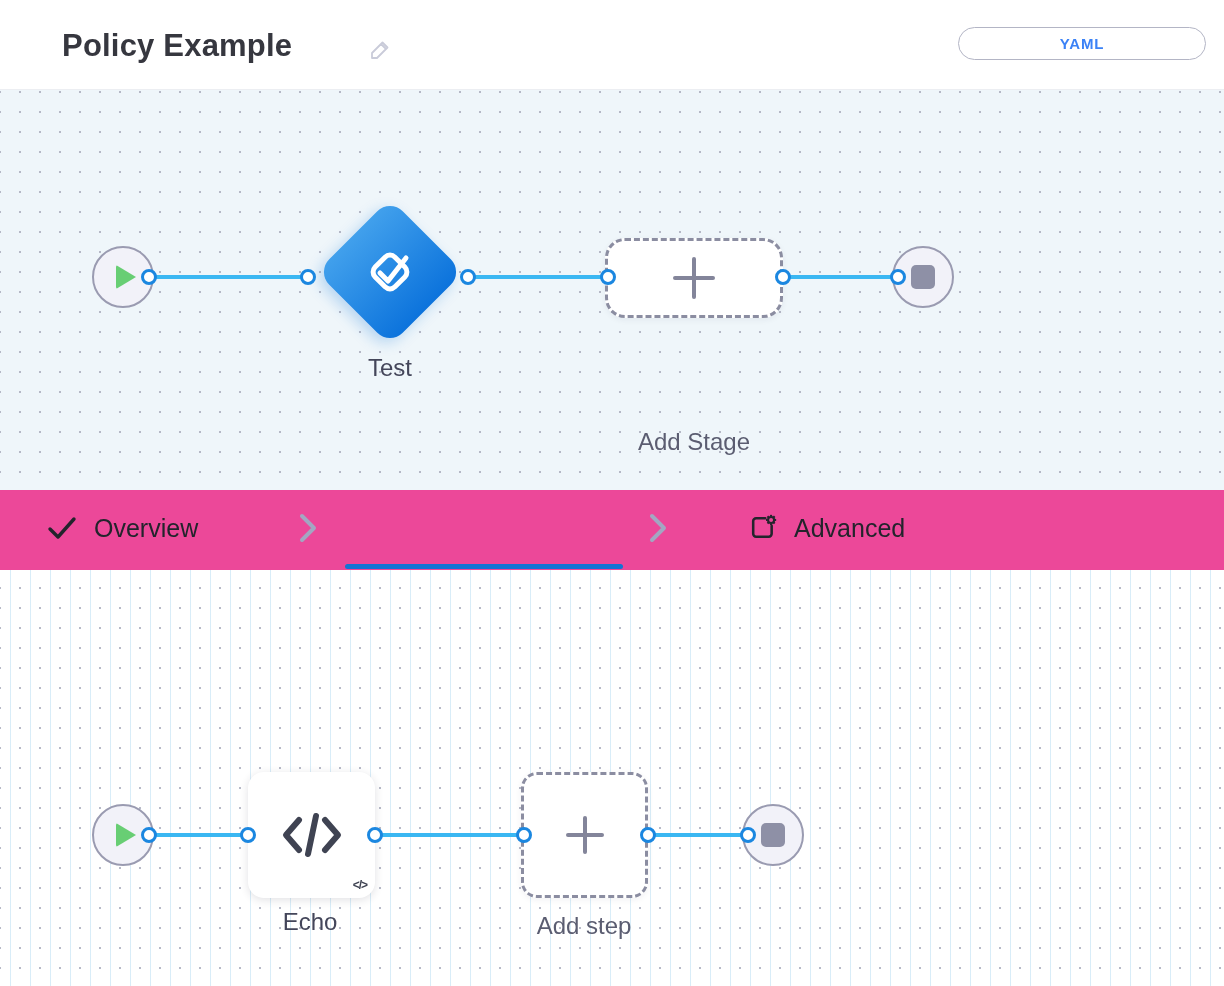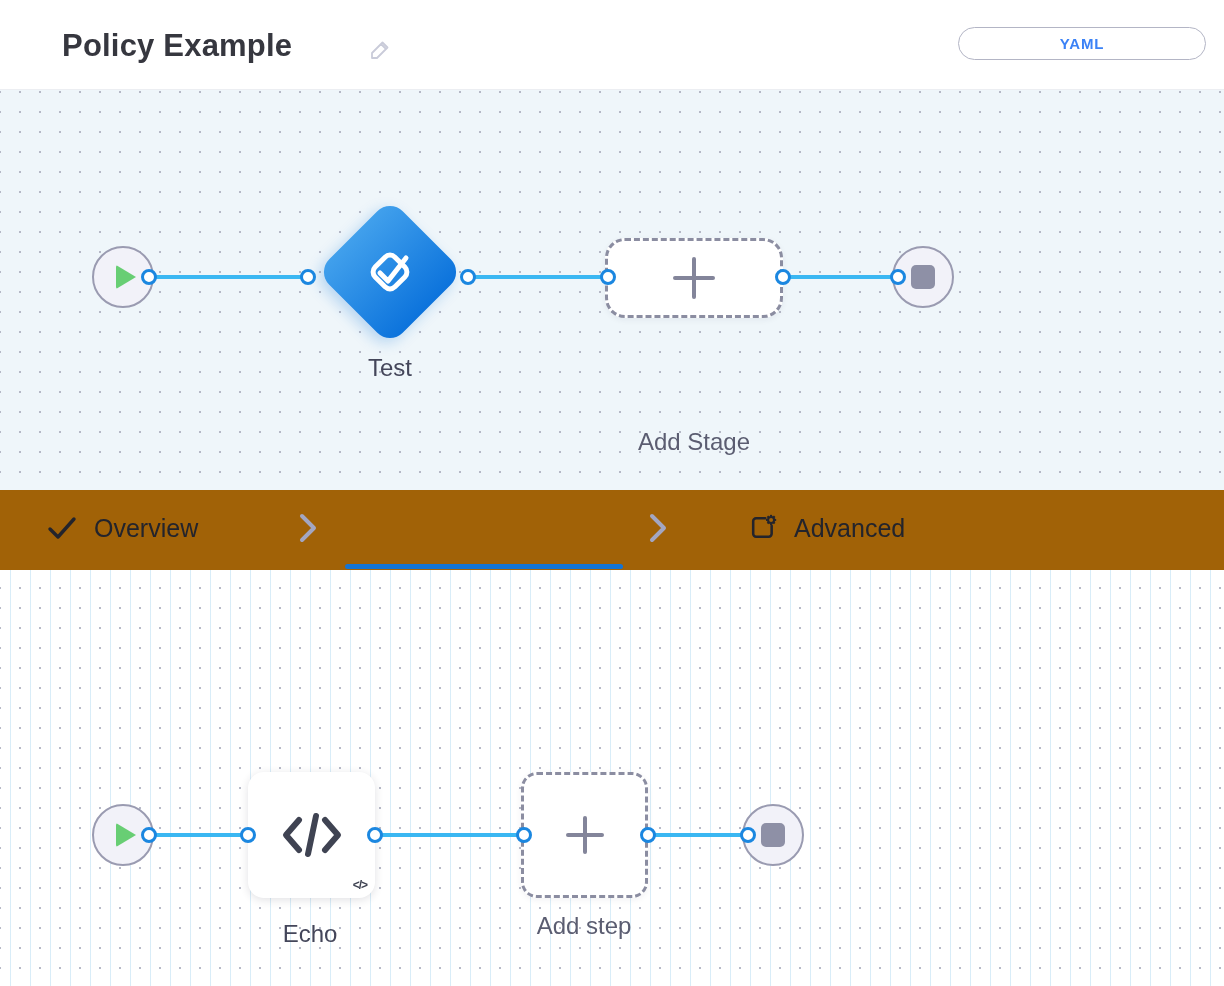--- a/index.html
+++ b/index.html
@@ -43,21 +43,21 @@
   .add-step-box { border-radius:16px; }
 
   .step-card { position:absolute; background:#ffffff; border-radius:16px; box-shadow:0 2px 8px rgba(40,41,61,.14); display:flex; align-items:center; justify-content:center; cursor:pointer; }
   .mini-code { position:absolute; right:8px; bottom:6px; font-size:12px; font-weight:700; color:#3f4352; letter-spacing:-1px; }
 
   .node-label { position:absolute; text-align:center; transform:translateX(-50%); white-space:nowrap; }
   .label-solid { font-size:24px; color:#44465a; }
   .label-ghost { font-size:24px; color:#5b5d71; }
 
   
-  .tabbar { position:relative; width:1224px; height:80px; background:#a16207; }
+  .tabbar { position:relative; width:1224px; height:80px; background:#ec4899; }
   .tab-item { position:absolute; top:0; height:76px; display:flex; align-items:center; gap:16px; cursor:pointer; }
   .tab-label { font-size:25px; color:#23242c; }
   .tab-label.active { font-weight:700; color:#111218; }
   .tab-chevron { position:absolute; top:22px; width:20px; height:32px; }
   .tab-underline { position:absolute; left:345px; top:74px; width:278px; height:5px; background:#1474d4; border-radius:3px; }
 </style>
 </head>
 <body>
 
 <div class="header">
@@ -188,15 +188,15 @@
     <div class="stop-sq"></div>
   </div>
 
   <div class="port" style="left:141px; top:257px;"></div>
   <div class="port" style="left:240px; top:257px;"></div>
   <div class="port" style="left:367px; top:257px;"></div>
   <div class="port" style="left:516px; top:257px;"></div>
   <div class="port" style="left:640px; top:257px;"></div>
   <div class="port" style="left:740px; top:257px;"></div>
 
-  <div class="node-label label-solid" style="left:310px; top:350px;">Echo</div>
+  <div class="node-label label-solid" style="left:310px; top:338px;">Echo</div>
   <div class="node-label label-ghost" style="left:584px; top:342px;">Add step</div>
 </div>
 
 </body></html>

